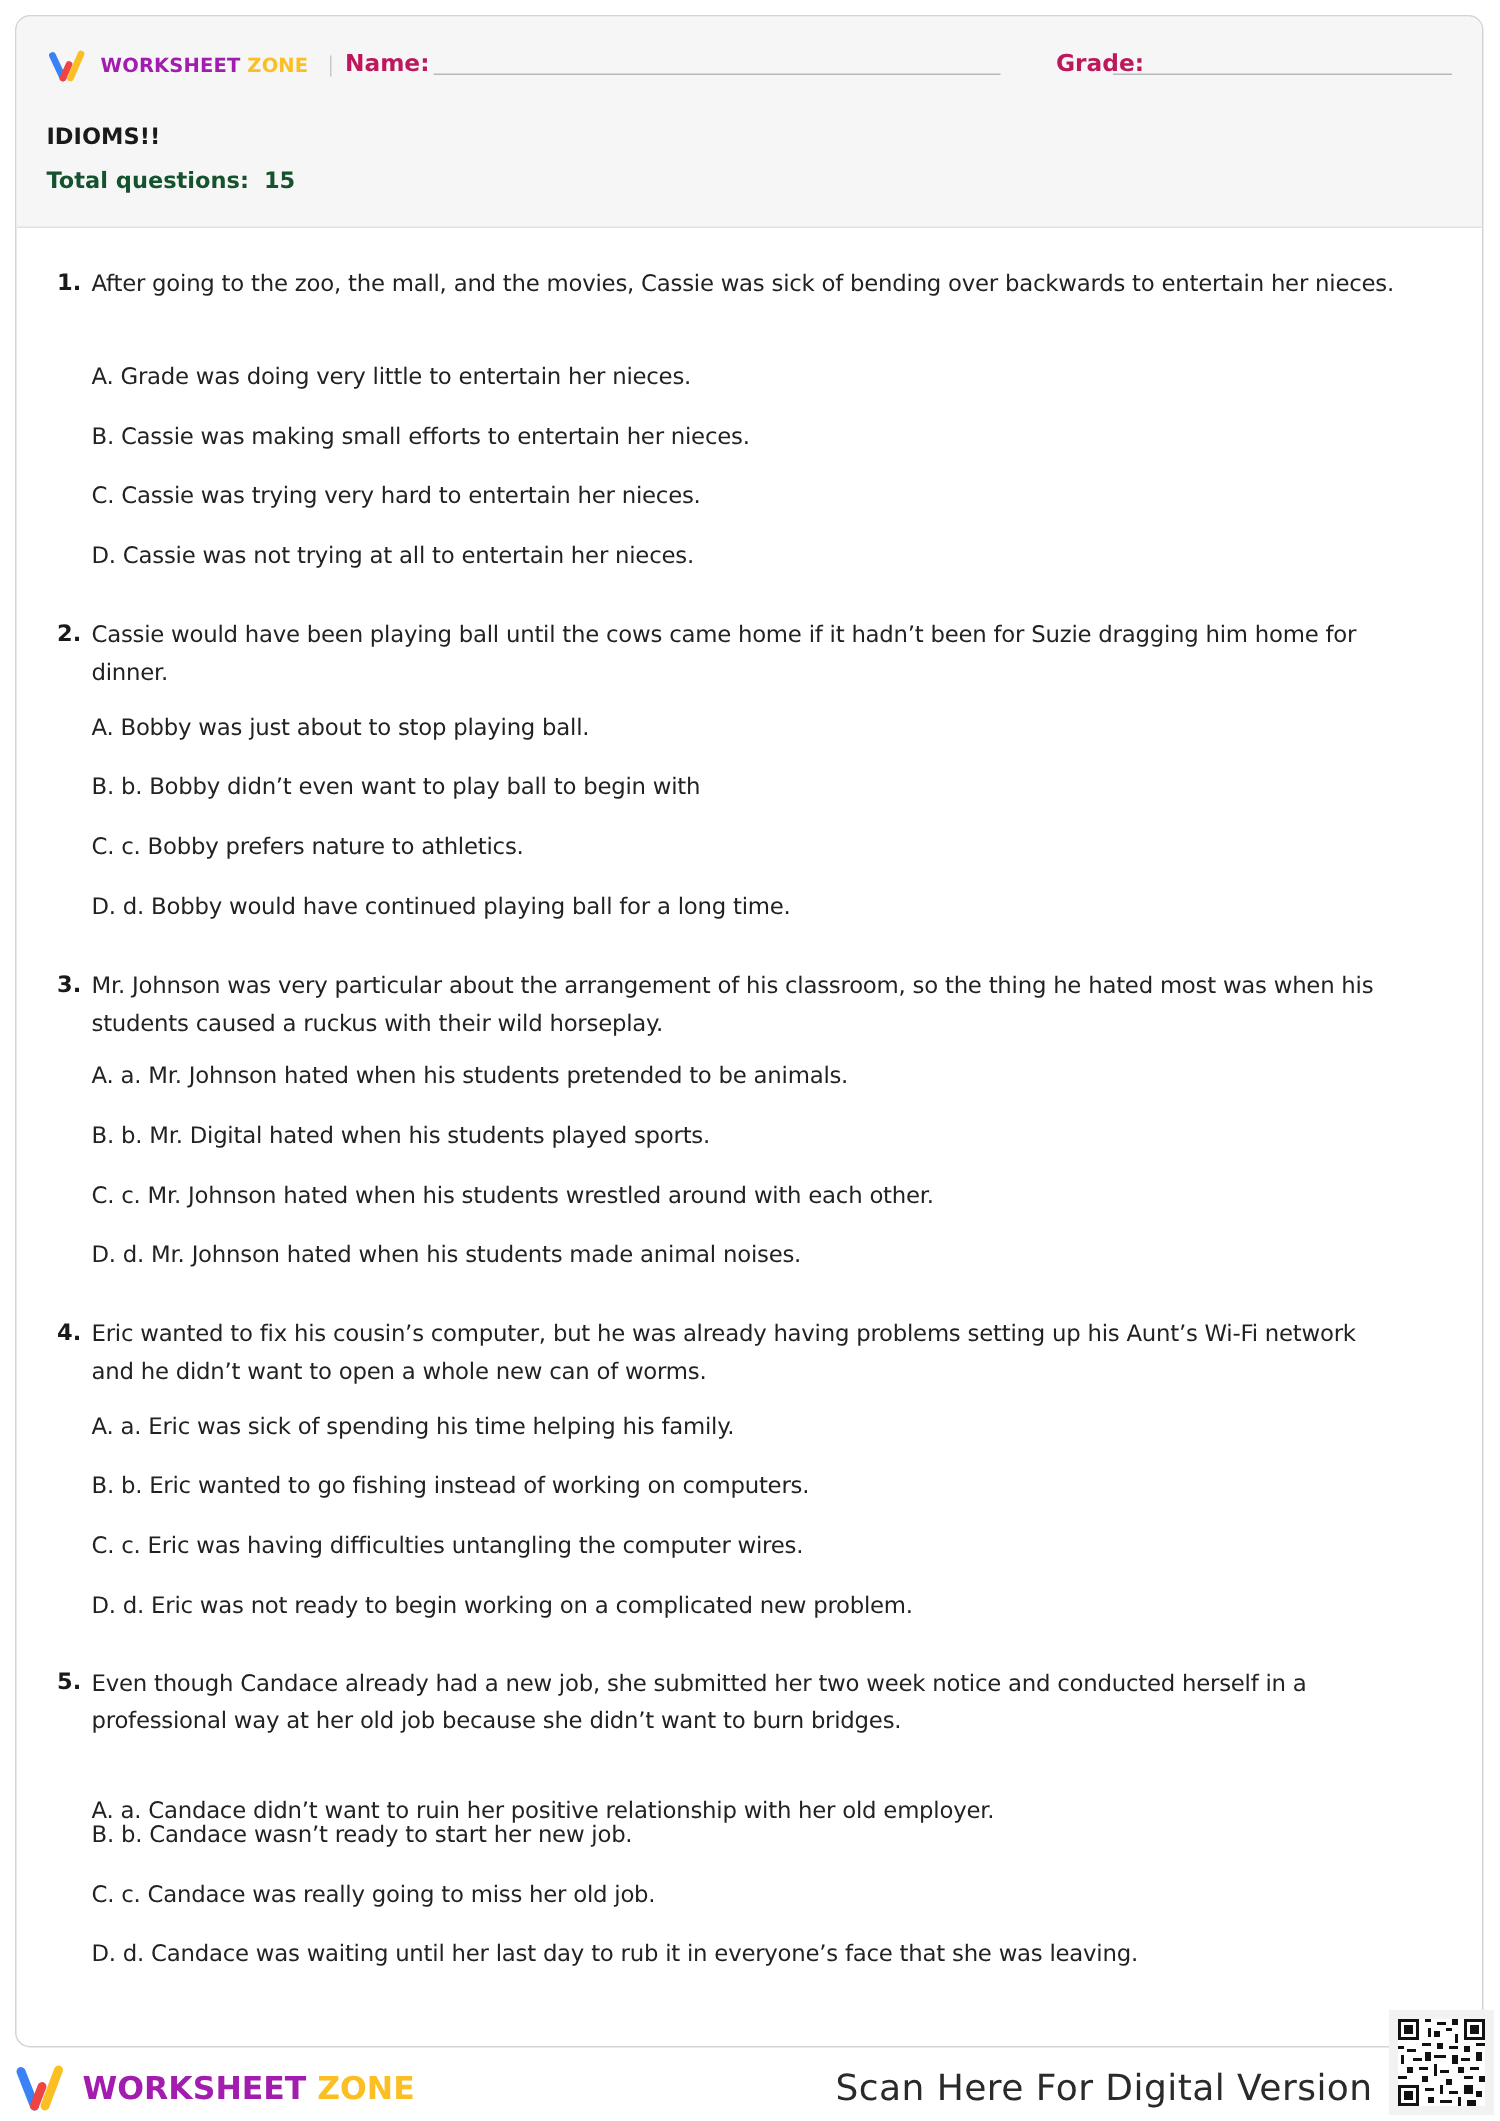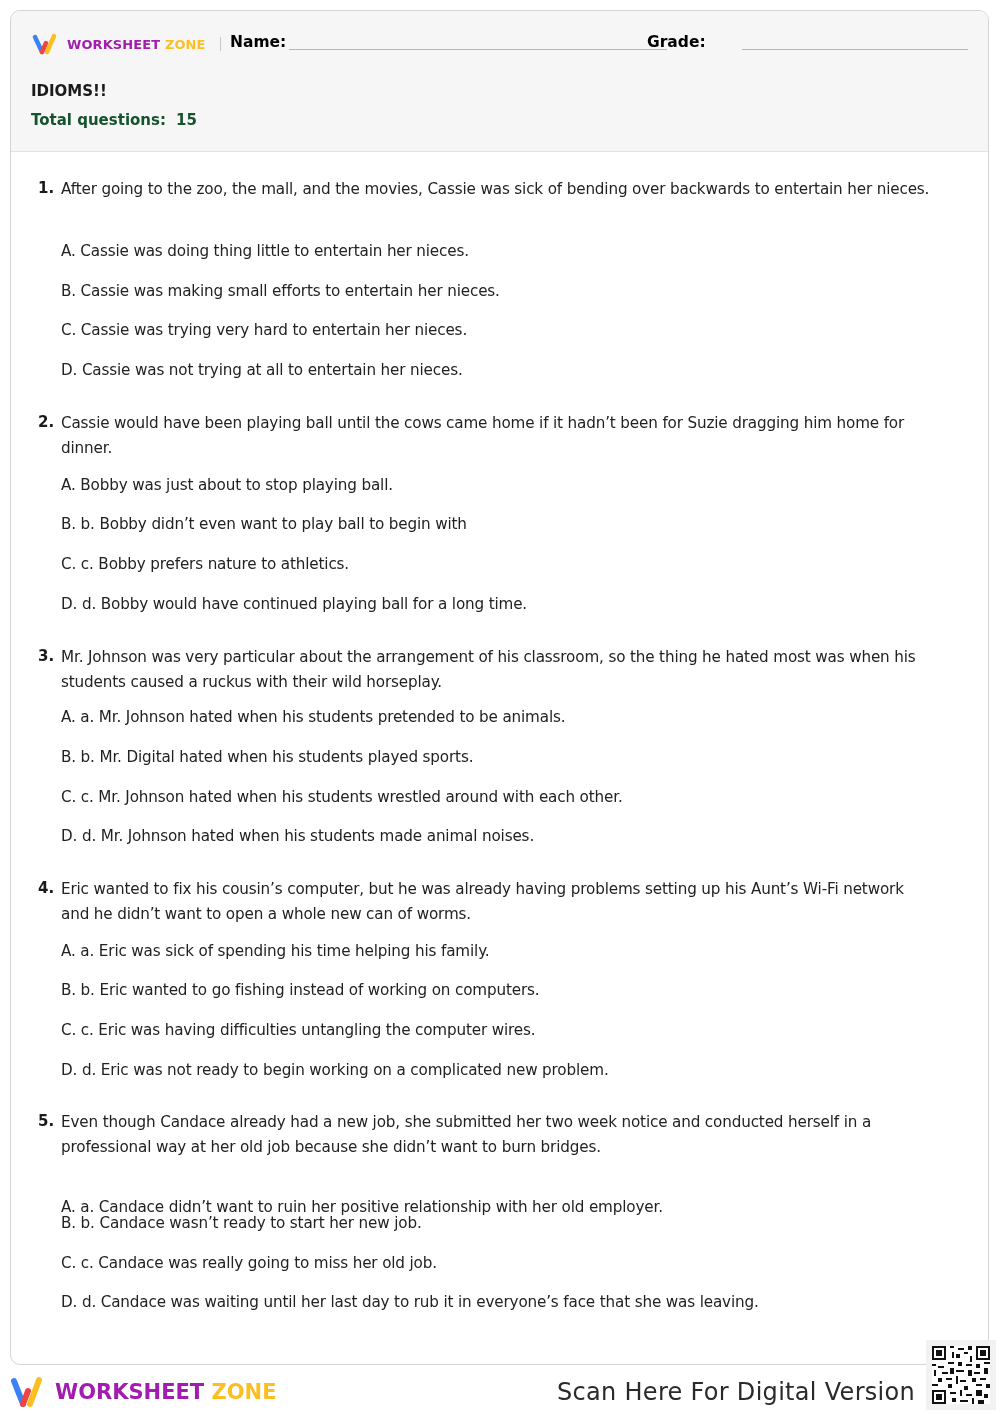--- a/index.html
+++ b/index.html
@@ -14,21 +14,21 @@
     background: #f6f6f6; height: 141px; border-bottom: 1px solid #e2e2e2;
     position: relative;
   }
   .logo-row { position: absolute; left: 21px; top: 22px; display: flex; align-items: center; height: 22px; }
   .logo-mark { width: 32px; height: 22px; }
   .logo-text { font-family: "DejaVu Sans", sans-serif; font-weight: bold; font-size: 13px; letter-spacing: 0.1px; margin-left: 3px; }
   .logo-text .w { color: #a21caf; }
   .logo-text .z { color: #fbbf24; }
   .logo-sep { width: 1px; height: 14px; background: #c8c8c8; margin-left: 14px; }
 
-  .field-label { position: absolute; top: 22px; font-weight: bold; font-size: 15.5px; color: #000000; }
+  .field-label { position: absolute; top: 22px; font-weight: bold; font-size: 15.5px; color: #be185d; }
   .field-line { position: absolute; top: 38px; height: 1px; background: #b8b8b8; }
 
   .ws-title { position: absolute; left: 20px; top: 71px; font-weight: bold; font-size: 15px; color: #1a1a1a; }
   .ws-total { position: absolute; left: 20px; top: 100px; font-weight: bold; font-size: 15px; color: #14532d; }
   .ws-total .num { margin-left: 10px; }
 
   .questions { position: absolute; left: 0; top: 141px; width: 100%; }
   .q { position: absolute; left: 0; width: 100%; }
   .q-num { position: absolute; left: 27px; font-weight: bold; font-size: 15px; color: #1a1a1a; }
   .q-text { position: absolute; left: 50px; width: 870px; font-size: 15.2px; line-height: 25px; color: #222; letter-spacing: -0.15px; }
@@ -52,33 +52,33 @@
         <line x1="10" y1="19" x2="14" y2="10" stroke="#ef4444" stroke-width="4.5" stroke-linecap="round"></line>
         <line x1="15" y1="19" x2="22" y2="3" stroke="#fbbf24" stroke-width="4.5" stroke-linecap="round"></line>
       </svg>
       <span class="logo-text"><span class="w">WORKSHEET</span> <span class="z">ZONE</span></span>
       <span class="logo-sep"></span>
     </div>
 
     <span class="field-label" style="left:219px;">Name:</span>
     <div class="field-line" style="left:278px; width:378px;"></div>
 
-    <span class="field-label" style="left:636px;">Grade:</span>
+    <span class="field-label" style="left:693px;">Grade:</span>
     <div class="field-line" style="left:731px; width:226px;"></div>
 
     <div class="ws-title">IDIOMS!!</div>
     <div class="ws-total"><span>Total questions:</span><span class="num">15</span></div>
   </div>
 
   <div class="questions">
 
     <div class="q" style="top:27px;">
       <span class="q-num" style="top:0;">1.</span>
       <div class="q-text" style="top:-2px;">After going to the zoo, the mall, and the movies, Cassie was sick of bending over backwards to entertain her nieces.</div>
-      <div class="opt" style="top:63px;">A. Cassie was doing thing little to entertain her nieces.</div>
+      <div class="opt" style="top:63px;">A. Grade was doing very little to entertain her nieces.</div>
       <div class="opt" style="top:103px;">B. Cassie was making small efforts to entertain her nieces.</div>
       <div class="opt" style="top:142px;">C. Cassie was trying very hard to entertain her nieces.</div>
       <div class="opt" style="top:182px;">D. Cassie was not trying at all to entertain her nieces.</div>
     </div>
 
     <div class="q" style="top:261px;">
       <span class="q-num" style="top:0;">2.</span>
       <div class="q-text" style="top:-2px;">Cassie would have been playing ball until the cows came home if it hadn’t been for Suzie dragging him home for dinner.</div>
       <div class="opt" style="top:63px;">A. Bobby was just about to stop playing ball.</div>
       <div class="opt" style="top:102px;">B. b. Bobby didn’t even want to play ball to begin with</div>

